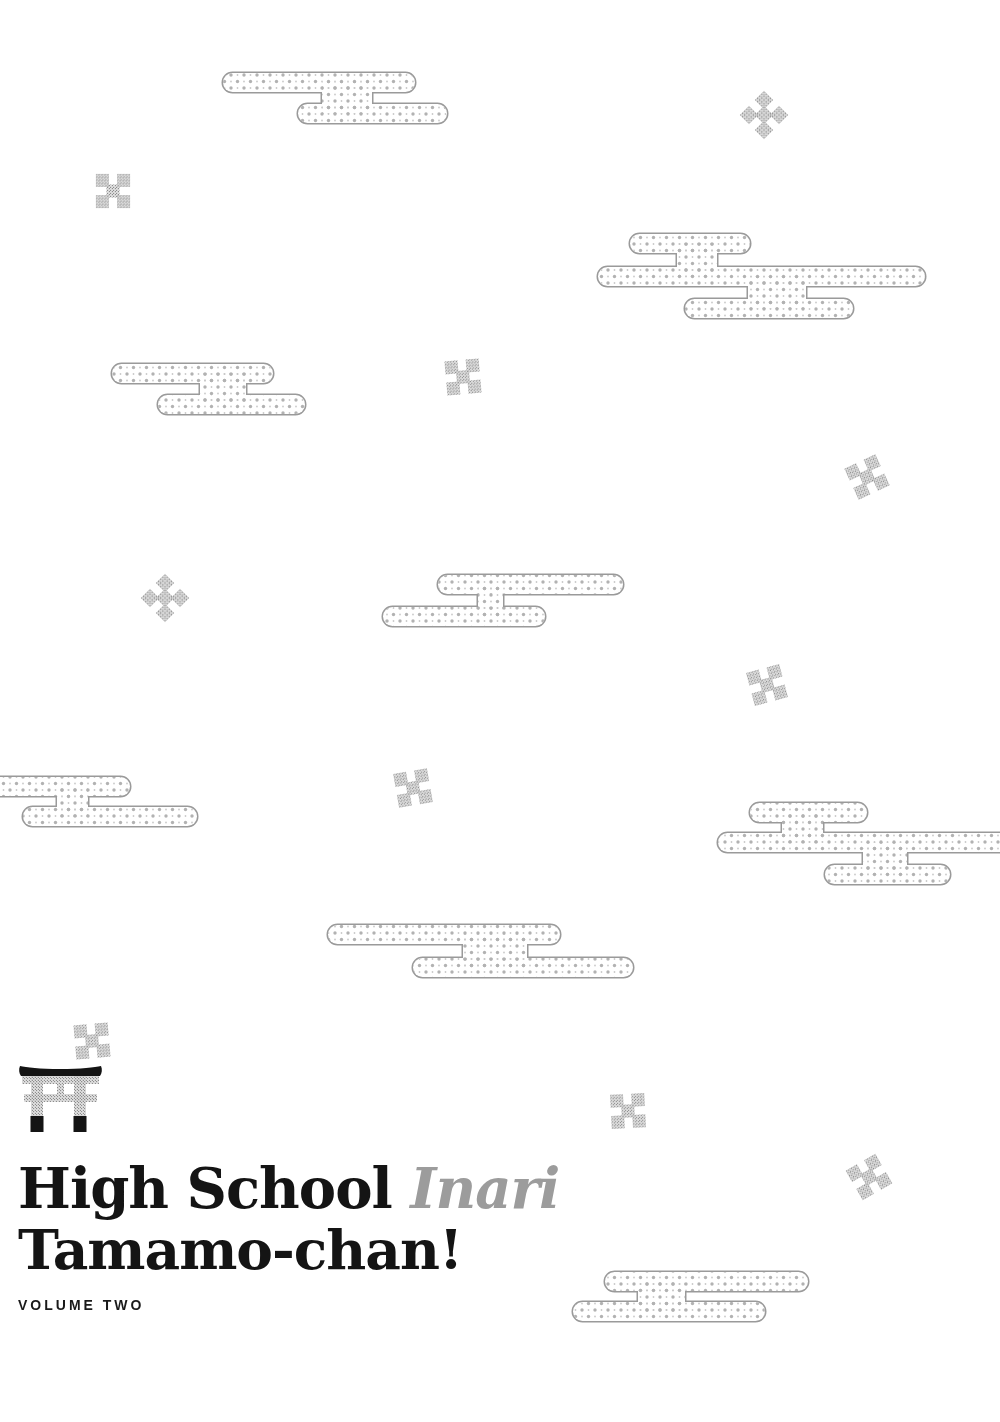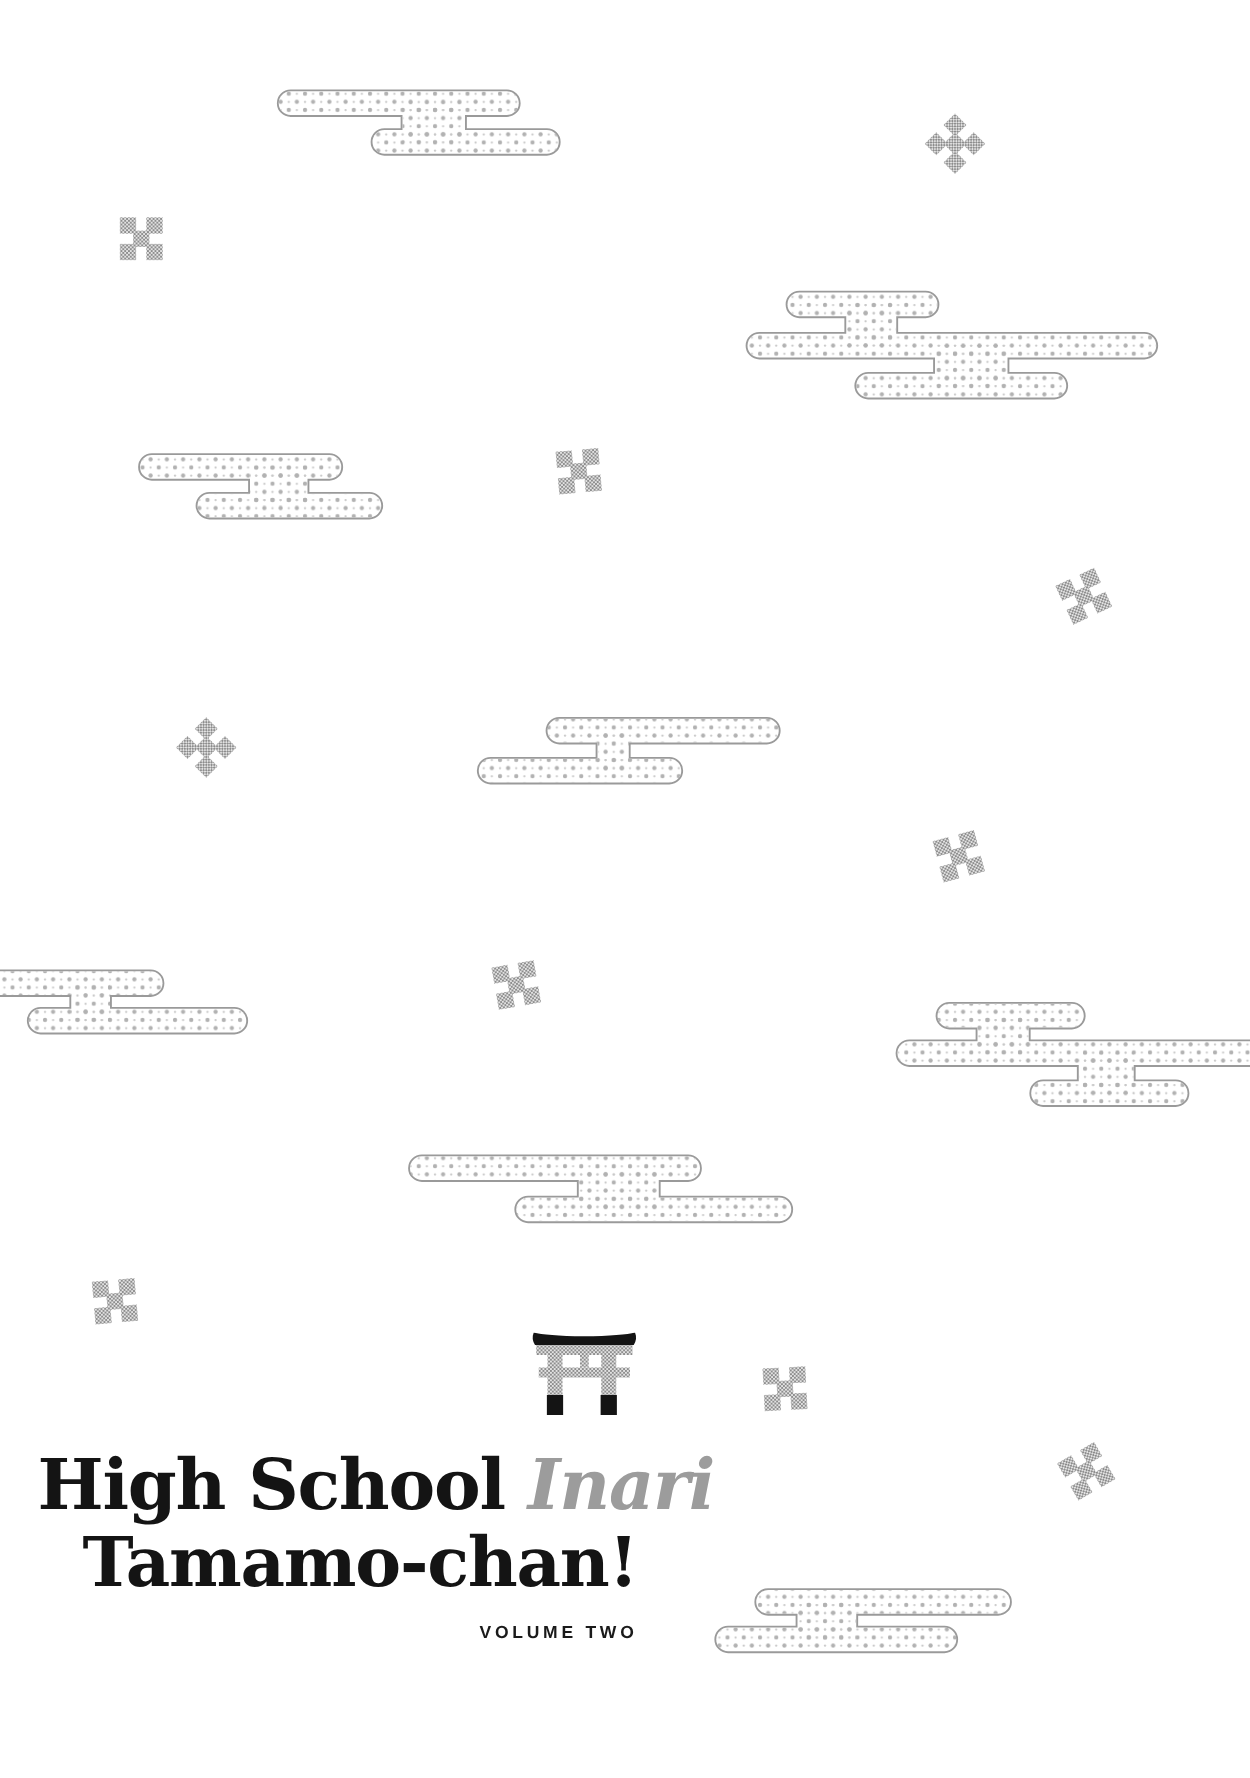--- a/index.html
+++ b/index.html
@@ -1,20 +1,20 @@
 <!DOCTYPE html>
 <html><head>
 <meta charset="utf-8">
 <style>
   html,body{margin:0;padding:0;background:#ffffff;}
   body{width:1000px;height:1422px;position:relative;overflow:hidden;
        font-family:"DejaVu Serif", serif;}
   .canvas{position:absolute;inset:0;width:1000px;height:1422px;}
   svg.decor{position:absolute;left:0;top:0;}
-  .title-block{position:absolute;left:30px;top:1060px;width:480px;text-align:right;color:#141414;}
+  .title-block{position:absolute;left:18px;top:1060px;width:480px;text-align:left;color:#141414;}
   .torii-wrap{height:72px;margin-top:6px;}
   .torii-wrap svg{display:inline-block;}
   .title-line1{margin-top:22px;font-size:56px;line-height:1.0;font-weight:700;white-space:nowrap;letter-spacing:-1px;}
   .title-accent{font-style:italic;color:#9c9c9c;}
   .title-line2{margin-top:6px;font-size:55px;line-height:1.0;font-weight:700;white-space:nowrap;letter-spacing:-1px;}
   .volume{margin-top:20px;font-family:"Liberation Sans",sans-serif;font-weight:700;
           font-size:14px;letter-spacing:3px;color:#1a1a1a;}
 </style>
 </head>
 <body>

